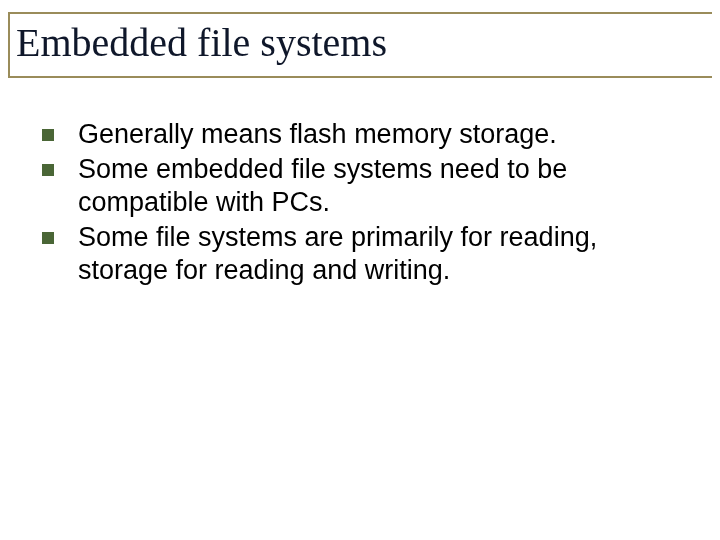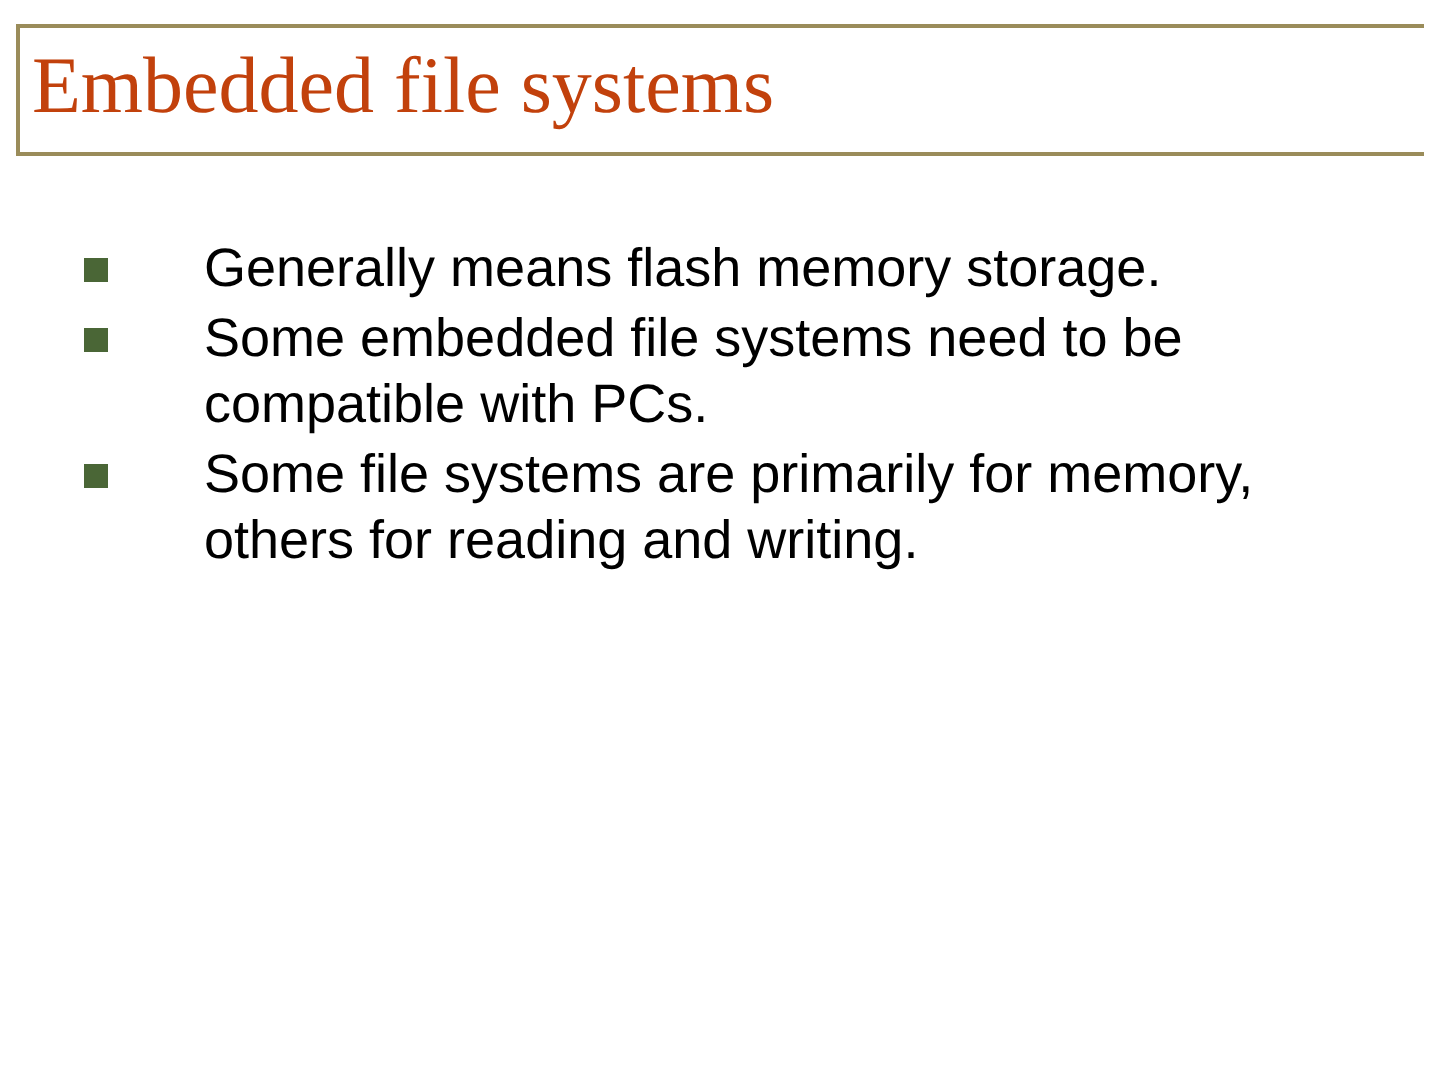--- a/index.html
+++ b/index.html
@@ -35,35 +35,34 @@
       position: absolute;
       left: -2px;
       right: 0;
       bottom: 0;
       height: 2px;
       background: #9a8c5a;
     }
     .title-text {
       font-family: "Times New Roman", Times, serif;
       font-size: 40px;
-      color: #c2410c;
+      color: #0f172a;
       font-weight: normal;
       line-height: 1.05;
     }
     .content-region {
       padding: 40px 40px 0 42px;
     }
     .bullet-list {
       list-style: none;
     }
     .bullet-item {
       display: flex;
       align-items: flex-start;
       margin-bottom: 2px;
-      gap: 24px;
     }
     .bullet-marker {
       width: 12px;
       height: 12px;
       background: #4a6636;
       flex: 0 0 12px;
       margin-right: 24px;
       margin-top: 11px;
     }
     .bullet-text {
@@ -84,17 +83,17 @@
       <li class="bullet-item">
         <span class="bullet-marker"></span>
         <span class="bullet-text">Generally means flash memory storage.</span>
       </li>
       <li class="bullet-item">
         <span class="bullet-marker"></span>
         <span class="bullet-text">Some embedded file systems need to be compatible with PCs.</span>
       </li>
       <li class="bullet-item">
         <span class="bullet-marker"></span>
-        <span class="bullet-text">Some file systems are primarily for memory, others for reading and writing.</span>
+        <span class="bullet-text">Some file systems are primarily for reading, storage for reading and writing.</span>
       </li>
     </ul>
   </div>
 </div>
 
 </body></html>

